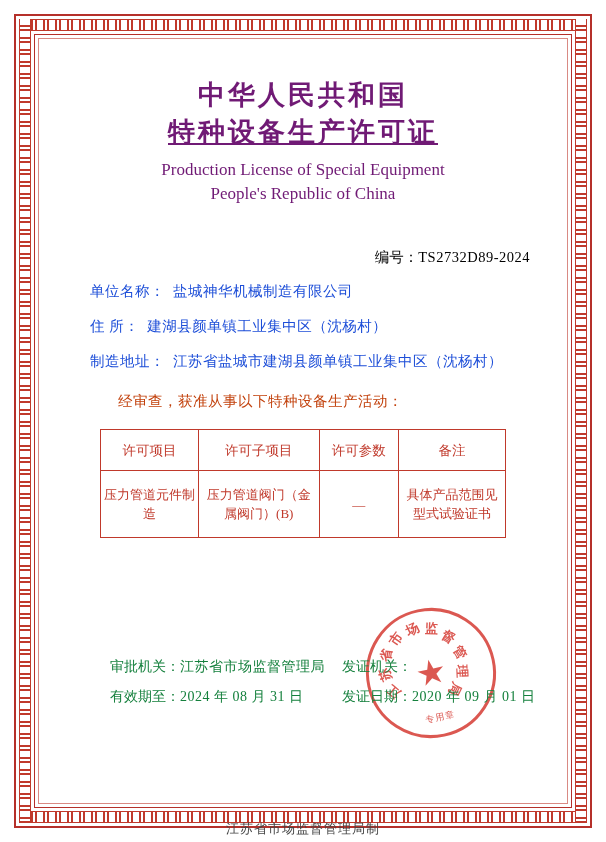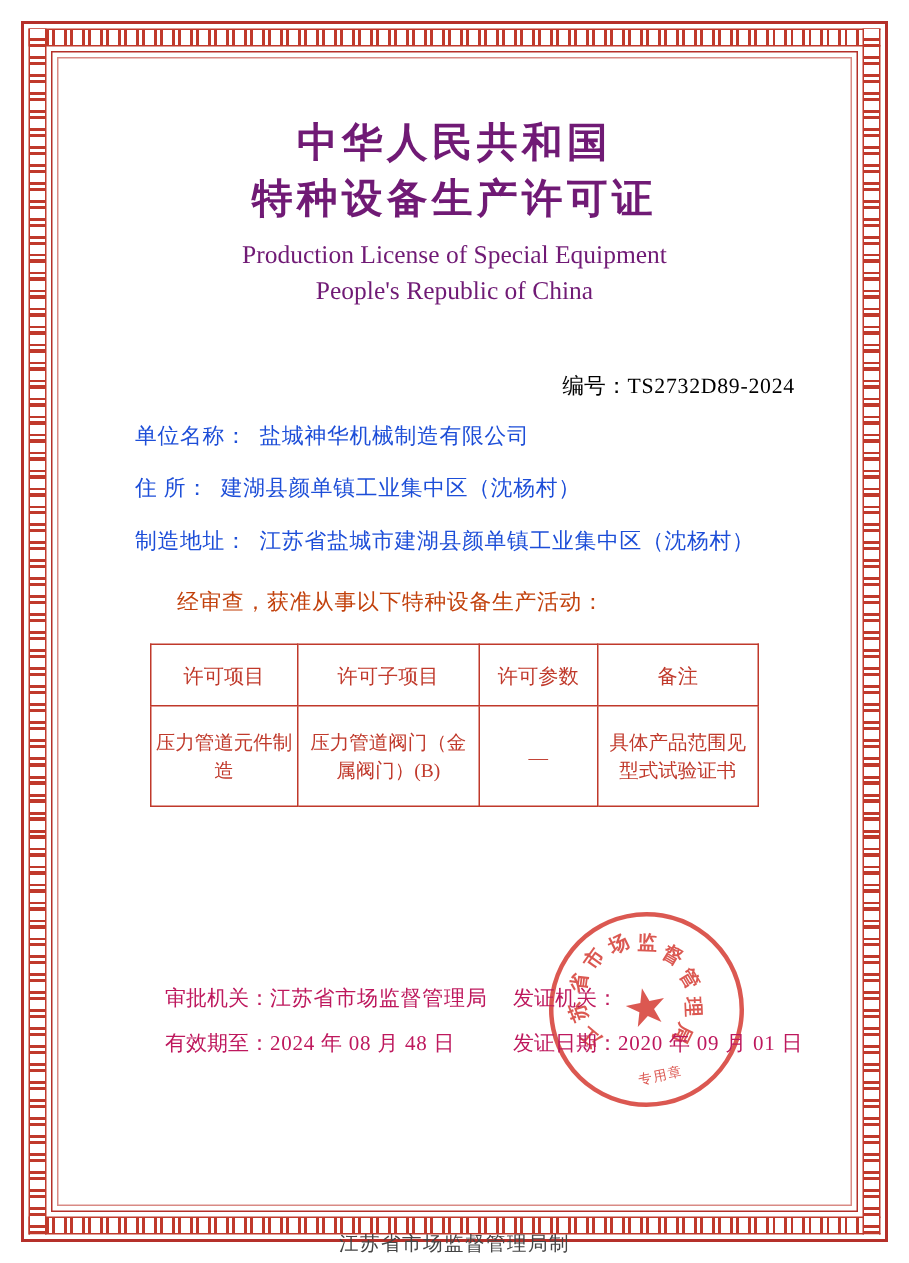--- a/index.html
+++ b/index.html
@@ -95,20 +95,21 @@
   }
   .title-cn1 {
     font-size: 27px;
     margin-top: 30px;
     line-height: 34px;
   }
   .title-cn2 {
     font-size: 27px;
     line-height: 36px;
     margin-top: 2px;
+    text-decoration: underline;
   }
   .title-en1, .title-en2 {
     text-align: center;
     font-family: "Liberation Serif", serif;
     color: #701a75;
     font-size: 17px;
     line-height: 24px;
   }
   .title-en1 { margin-top: 8px; }
 
@@ -181,21 +182,21 @@
   
   .bottom-area {
     position: absolute;
     left: 0;
     top: 600px;
     width: 510px;
   }
   .sign-row {
     display: flex;
     font-size: 14px;
-    color: #be185d;
+    color: #15803d;
     margin-top: 8px;
     padding-left: 62px;
     line-height: 22px;
     white-space: nowrap;
   }
   .sign-left { width: 232px; }
   .sign-right { }
   .sign-value { letter-spacing: 0.5px; }
 
   .dated {
@@ -338,21 +339,21 @@
       <div class="sign-row">
         <div class="sign-left">
           <span>审批机关：</span><span class="sign-value">江苏省市场监督管理局</span>
         </div>
         <div class="sign-right">
           <span>发证机关：</span><span class="sign-value"></span>
         </div>
       </div>
       <div class="sign-row">
         <div class="sign-left">
-          <span>有效期至：</span><span class="sign-value dated">2024 年 08 月 48 日</span>
+          <span>有效期至：</span><span class="sign-value dated">2024 年 08 月 31 日</span>
         </div>
         <div class="sign-right">
           <span>发证日期：</span><span class="sign-value dated">2020 年 09 月 01 日</span>
         </div>
       </div>
     </div>
 
   </div>
 
   <div class="footer">江苏省市场监督管理局制</div>

